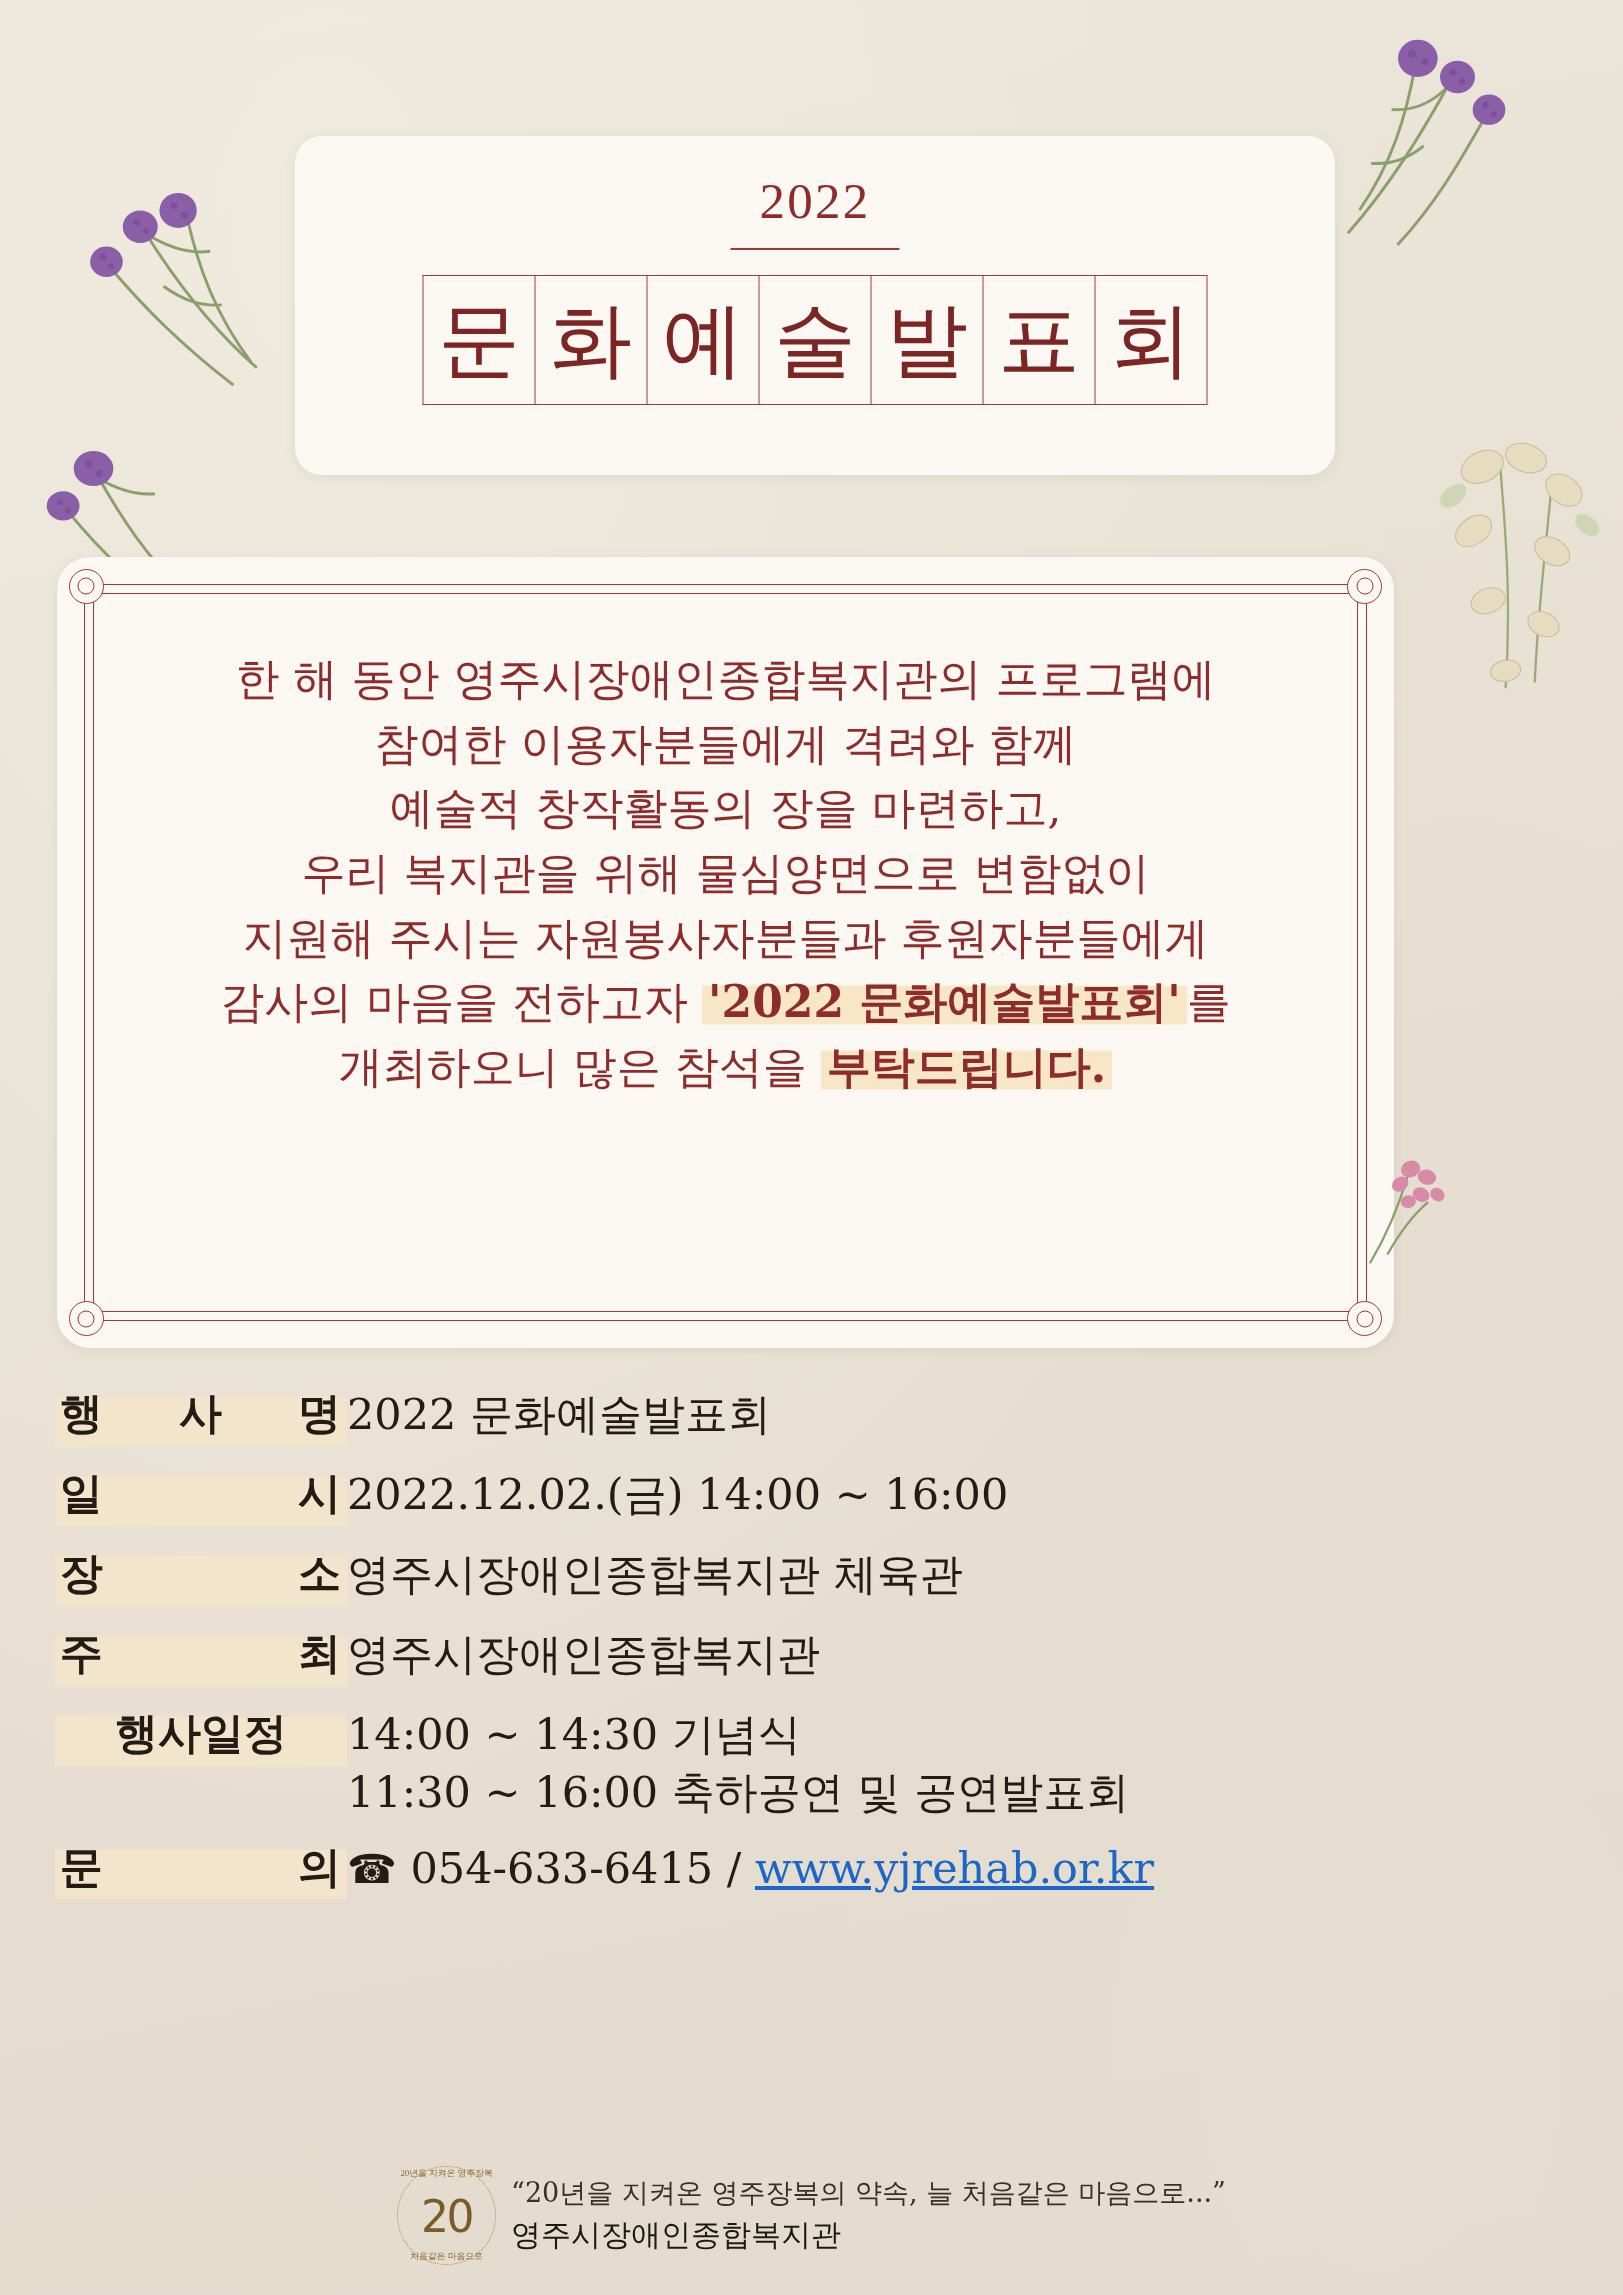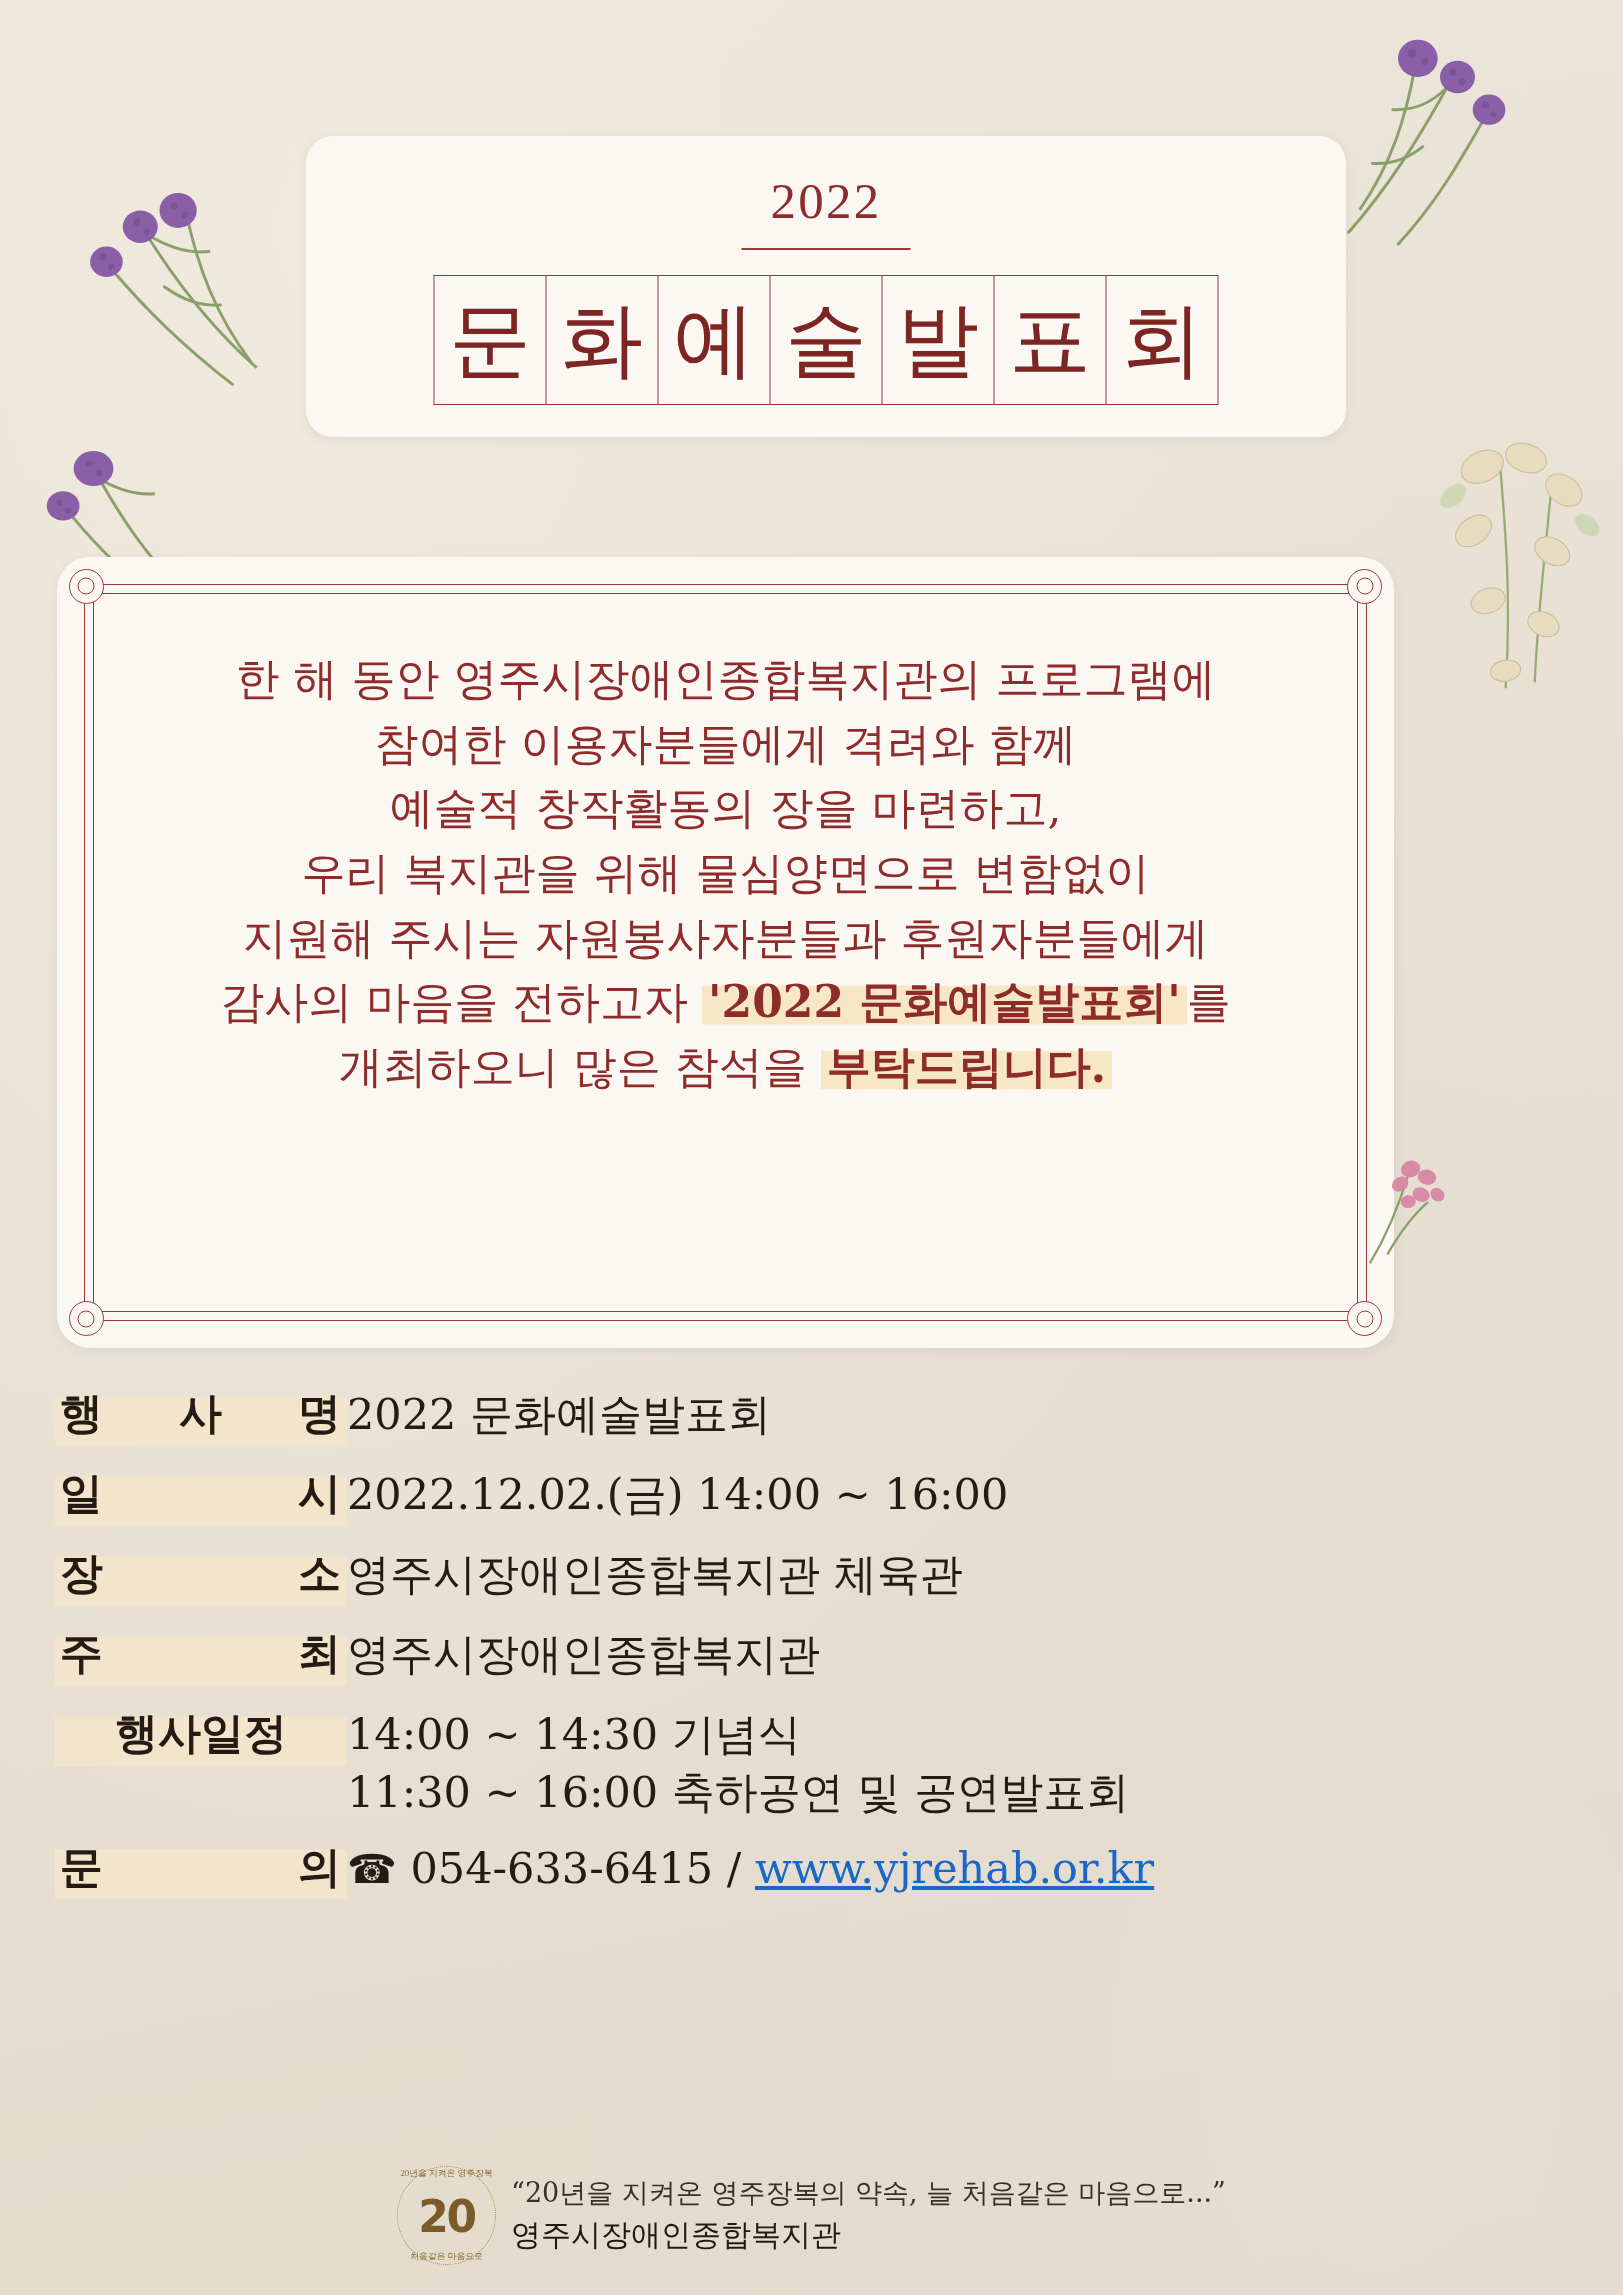--- a/index.html
+++ b/index.html
@@ -25,24 +25,24 @@
 
   
   .flower {
     position: absolute;
     pointer-events: none;
   }
 
   
   .title-card {
     position: absolute;
-    left: 306px;
+    left: 295px;
     top: 136px;
     width: 1040px;
-    height: 301px;
+    height: 339px;
     background: #fbf8f3;
     border-radius: 27px;
     box-shadow: 0 2.3px 10.5px rgba(120,100,80,0.10);
   }
   .year {
     position: absolute;
     top: 36px;
     left: 0;
     right: 0;
     text-align: center;
@@ -211,21 +211,21 @@
     position: absolute;
     inset: 0;
     border-radius: 50%;
     border: 1.2px dotted #b08a48;
   }
   .logo-20 {
     position: absolute;
     left: 50%; top: 50%;
     transform: translate(-50%,-50%);
     font-size: 44px;
-    font-weight: 700;
+    font-weight: 400;
     color: #7a5b2a;
     font-family: "DejaVu Sans", sans-serif;
     letter-spacing: -2.3px;
   }
   .logo-ring-text {
     position: absolute;
     inset: 0;
     font-size: 8.8px;
     color: #8a6a34;
   }

